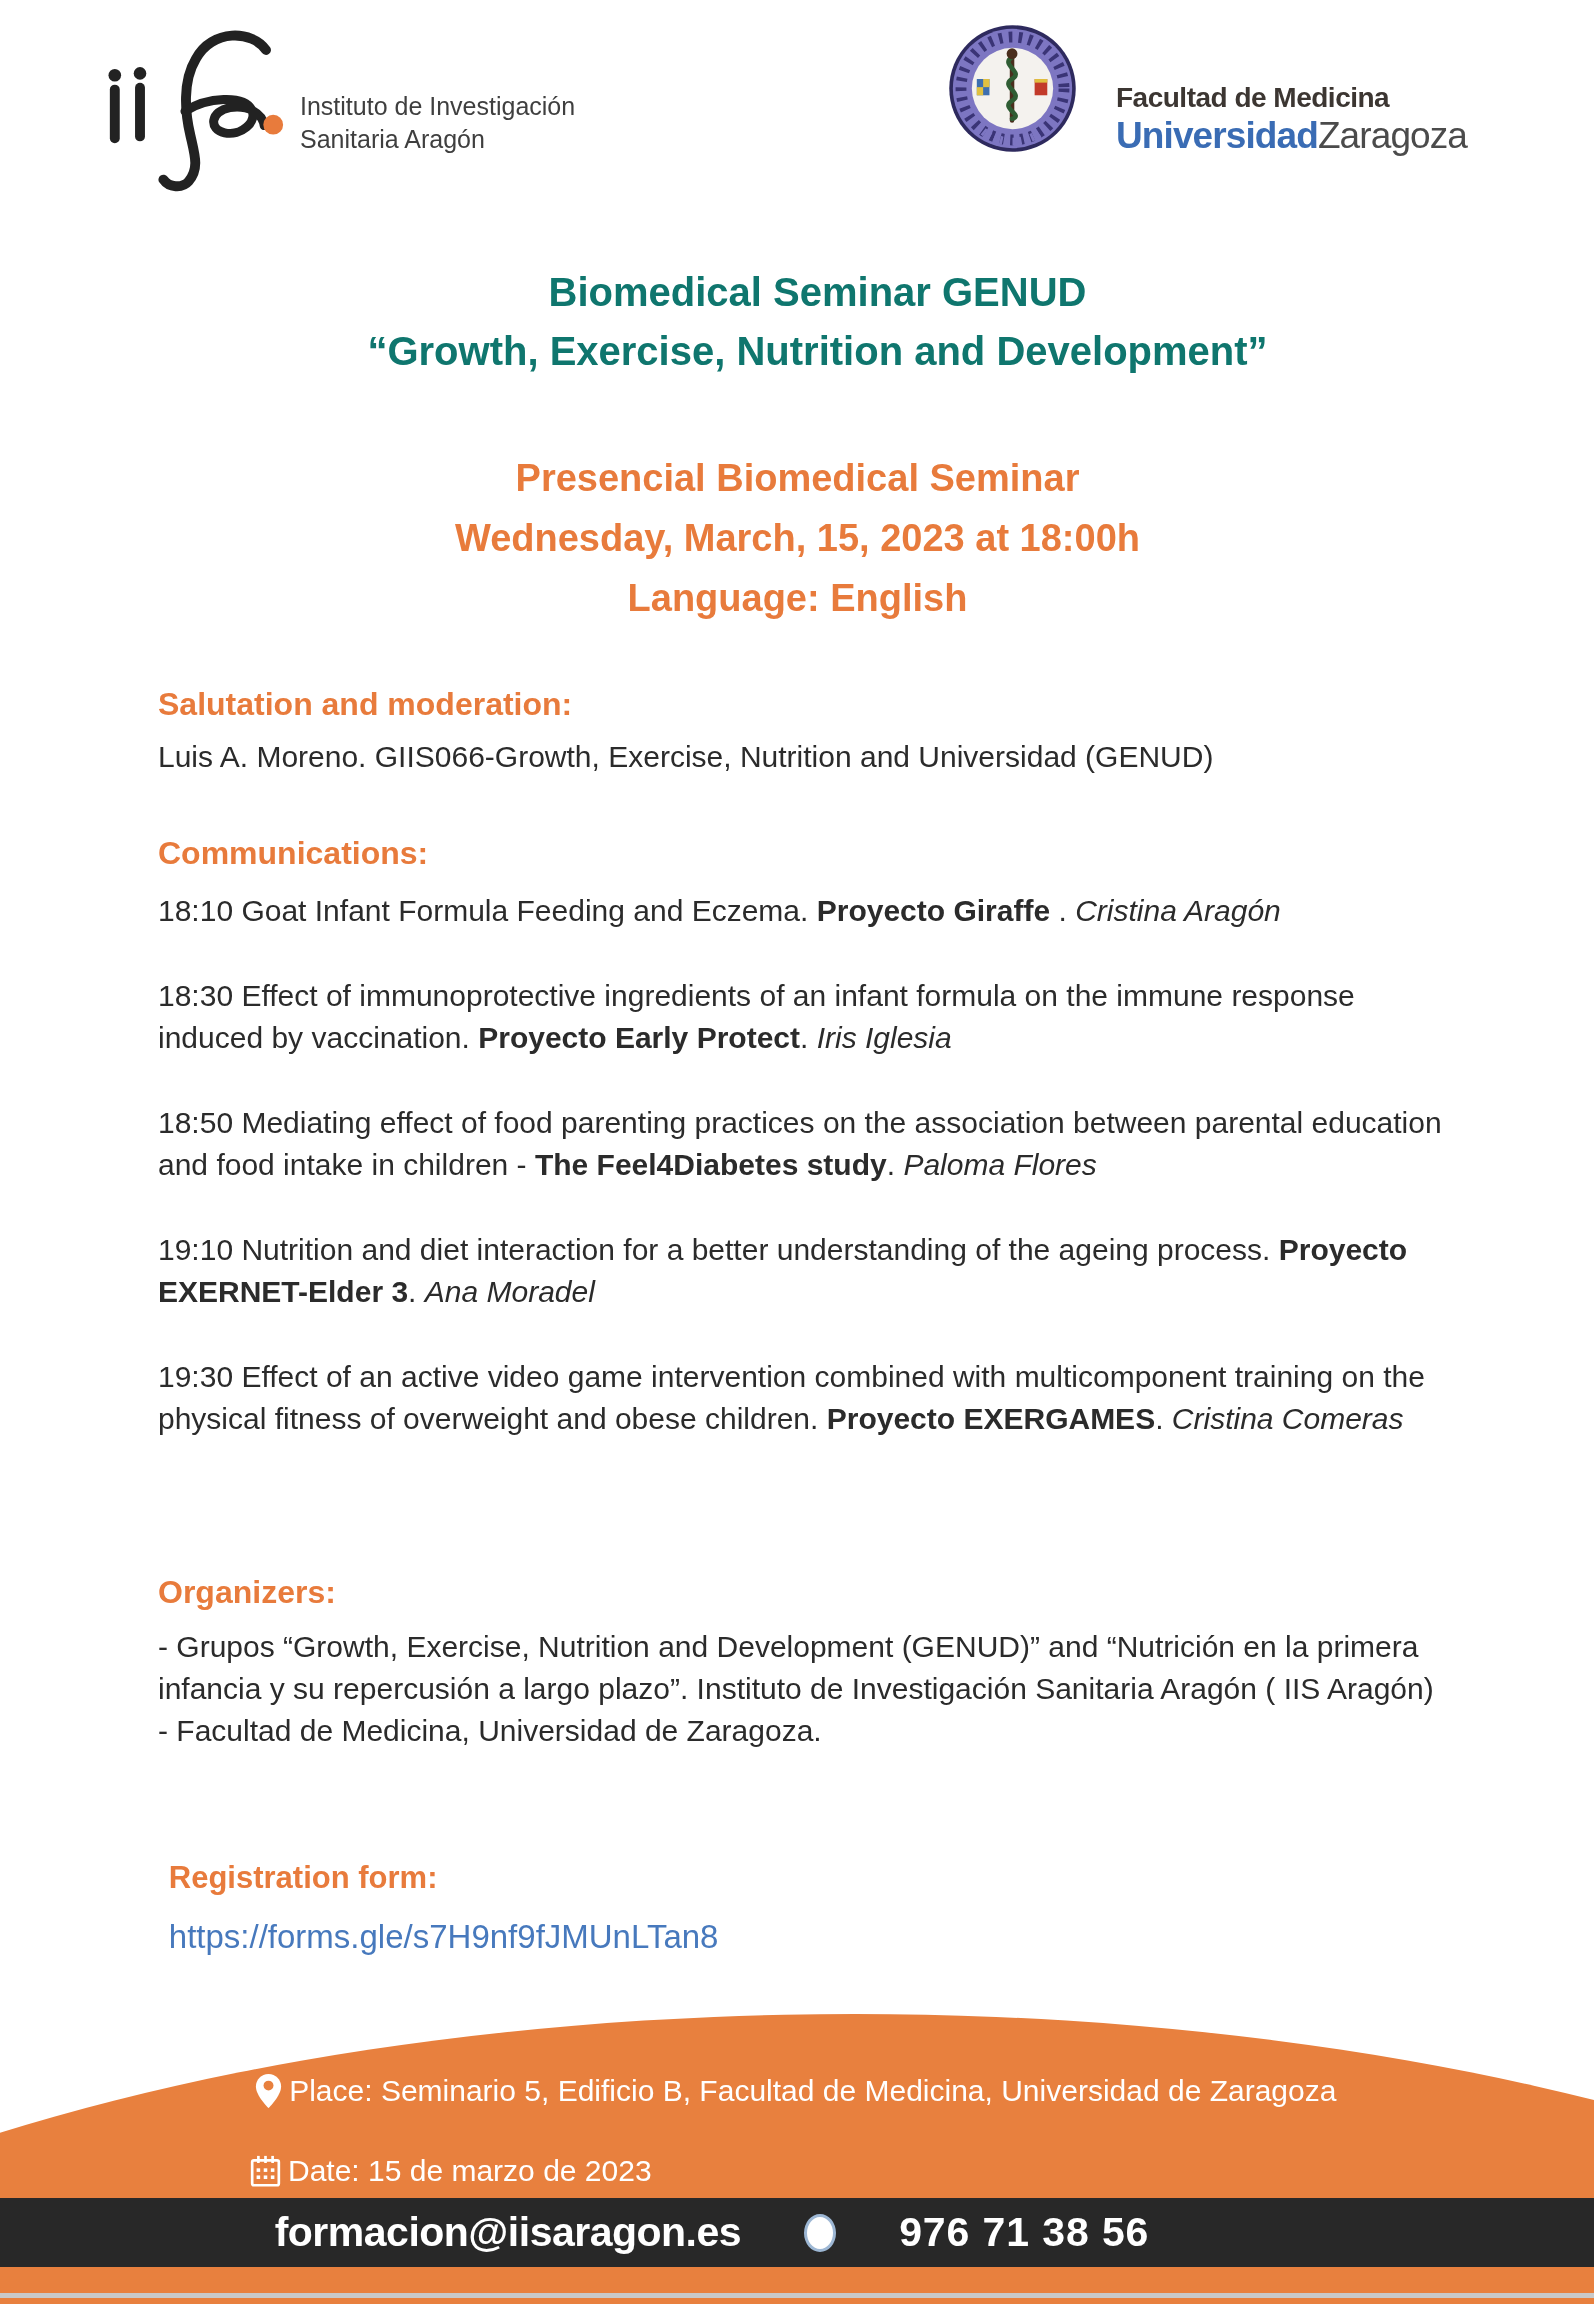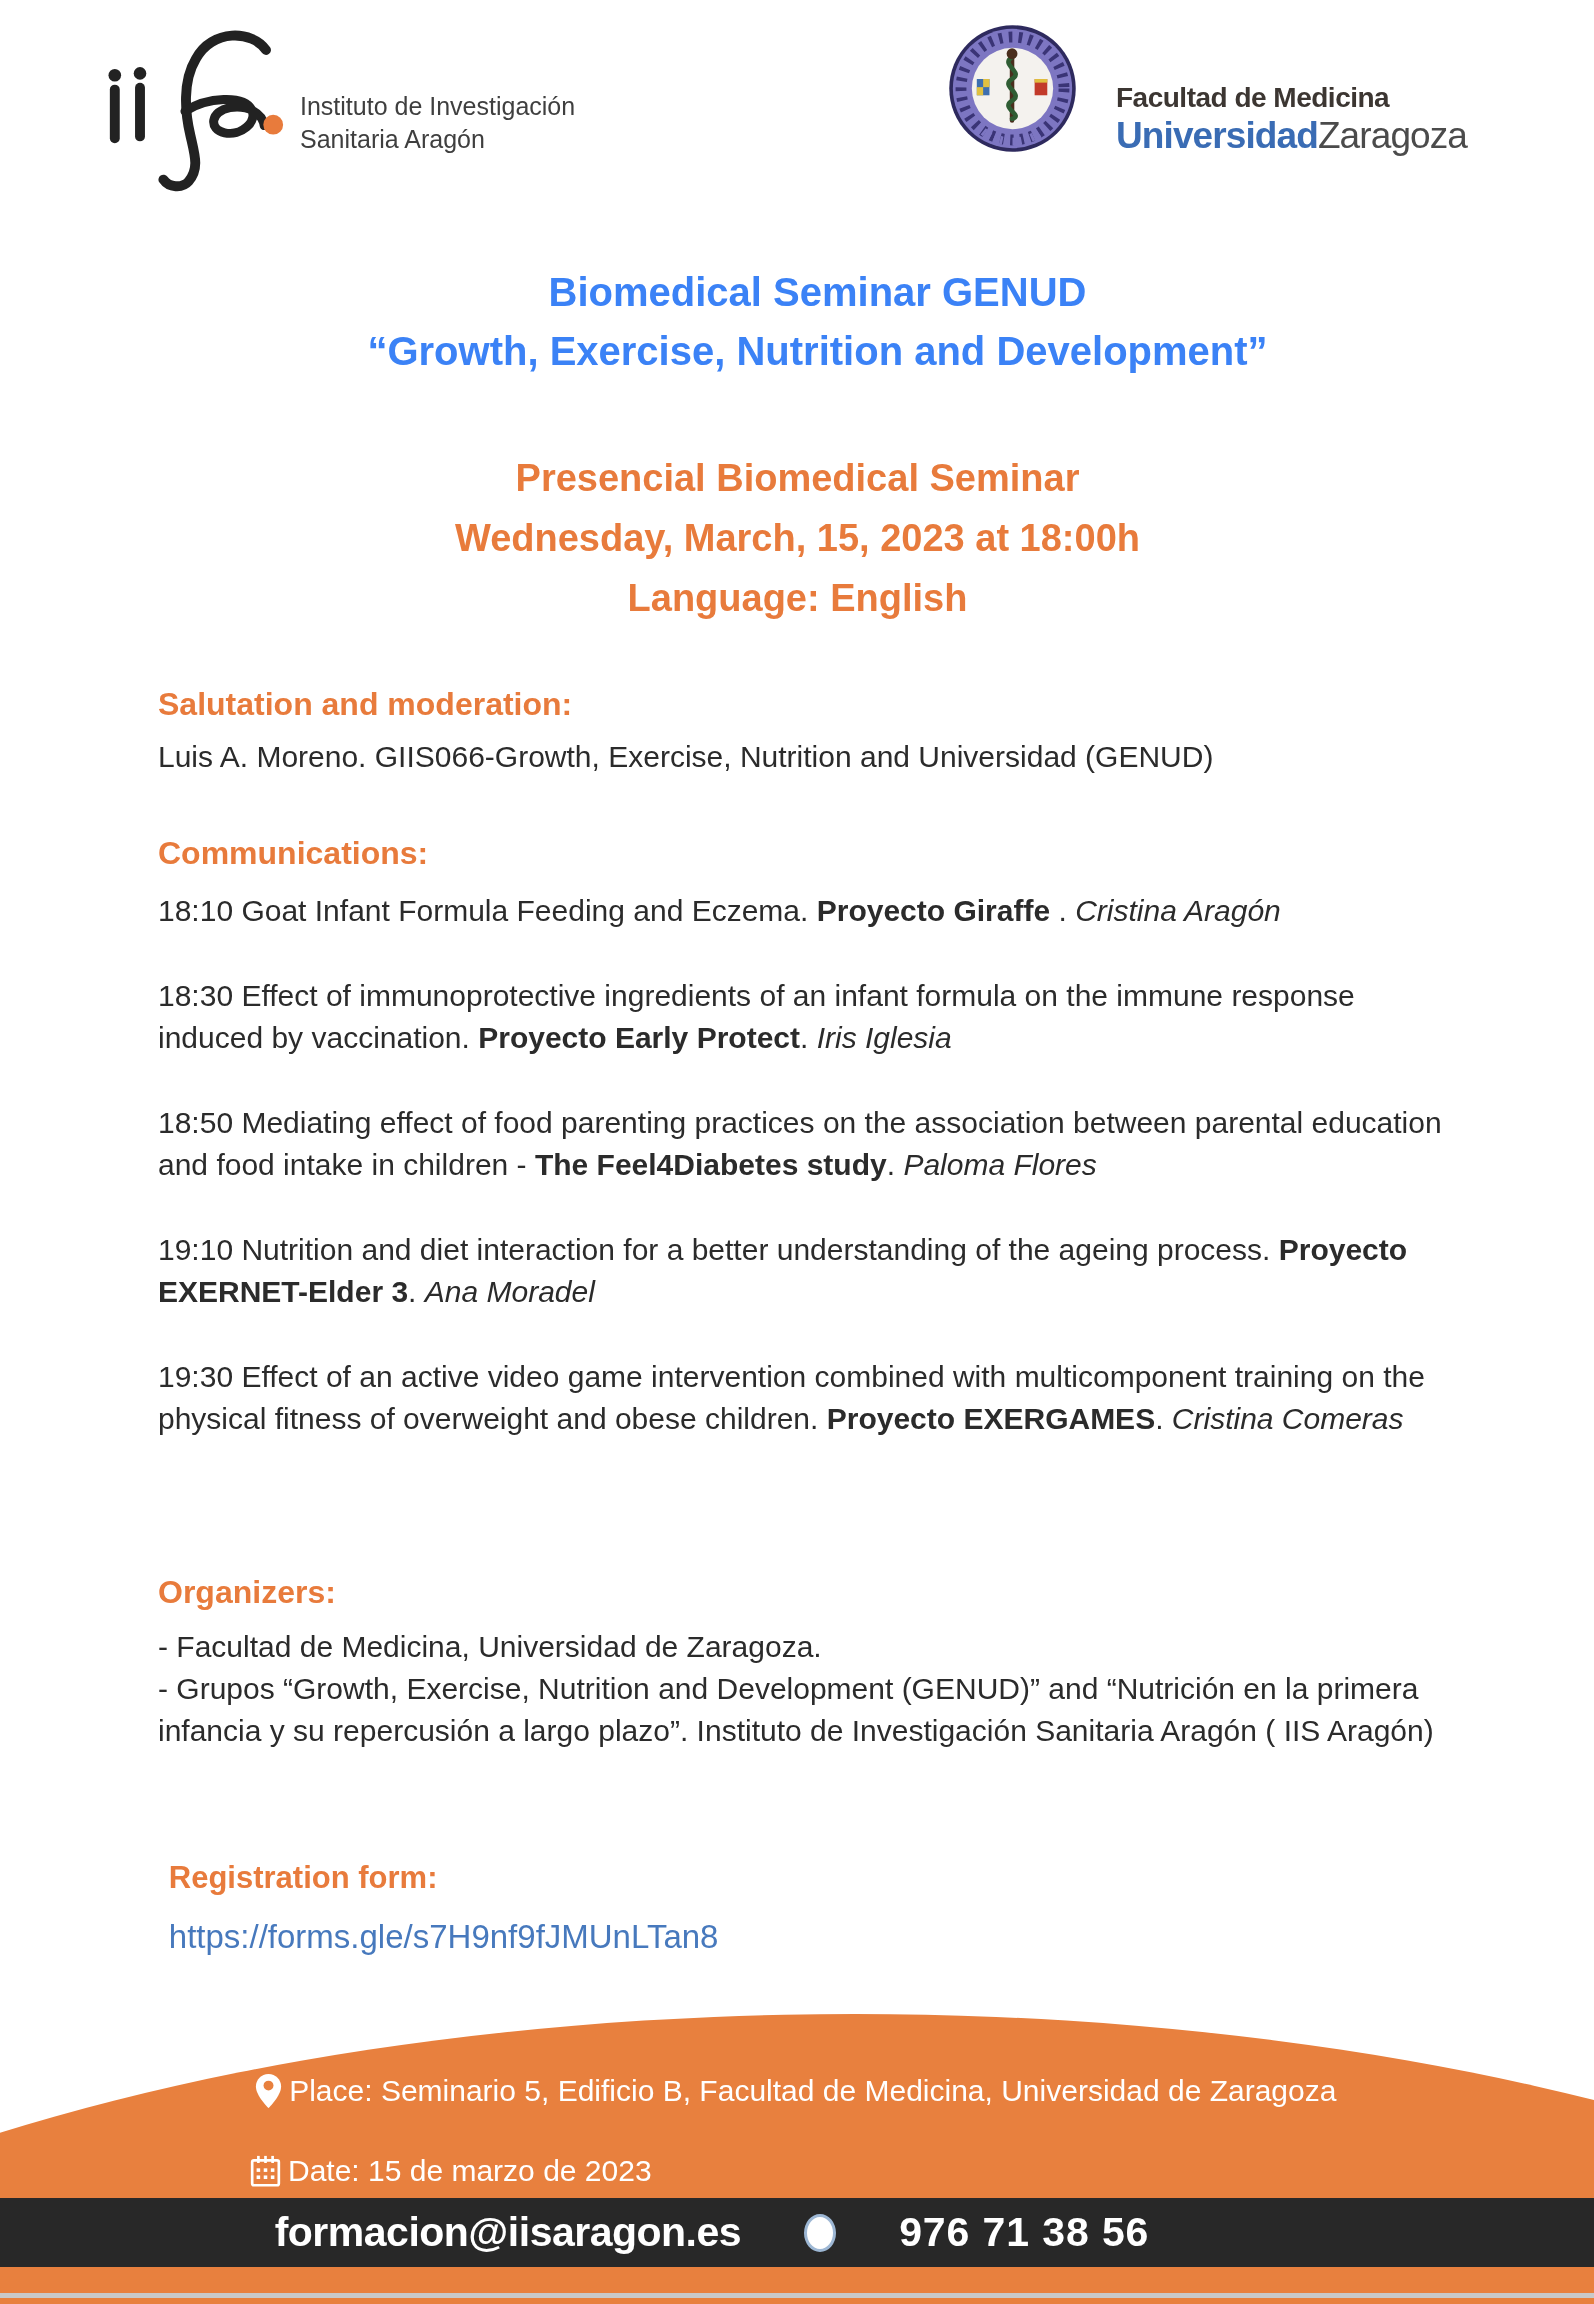--- a/index.html
+++ b/index.html
@@ -24,21 +24,21 @@
   .org-text{position:absolute;top:90px;left:300px;font-size:25px;line-height:33px;color:#3f3f3f;}
   .logo-right{position:absolute;top:22.5px;left:947px;width:558px;height:135px;}
   .seal{position:absolute;top:0;left:0;width:131px;height:131px;}
   .fac-text{position:absolute;left:169px;top:59px;white-space:nowrap;}
   .fac-line1{font-size:28px;font-weight:700;color:#3c3632;letter-spacing:-0.5px;}
   .fac-line2{font-size:37px;margin-top:1.8px;letter-spacing:-0.9px;}
   .fac-line2 .uni{font-weight:700;color:var(--unizar-blue);}
   .fac-line2 .zar{font-weight:400;color:#4b4b4b;}
   
   .title{position:absolute;top:263px;left:0;width:100%;text-align:center;
-    font-size:40px;font-weight:700;line-height:59px;color:#3b82f6;padding-left:40px;}
+    font-size:40px;font-weight:700;line-height:59px;color:#0f766e;padding-left:40px;}
   .subtitle{position:absolute;top:448px;left:0;width:100%;text-align:center;
     font-size:38px;font-weight:700;line-height:60px;color:var(--accent);}
   .section{position:absolute;left:158px;right:149px;}
   .sec-heading{font-size:32px;font-weight:700;color:var(--accent);line-height:41px;}
   .body-text{font-size:30px;line-height:42px;color:#2b2b2b;}
   .salutation{top:684px;}
   .salutation .sec-heading{margin-bottom:10.8px;}
   .communications{top:833px;}
   .communications .sec-heading{margin-bottom:16px;}
   .comm-item{font-size:30px;line-height:42px;color:#2b2b2b;margin-bottom:43px;}
@@ -131,22 +131,22 @@
 
   <p class="comm-item"><span>18:50 Mediating effect of food parenting practices on the association between parental education and food intake in children - </span><b>The Feel4Diabetes study</b><span>. </span><i>Paloma Flores</i></p>
 
   <p class="comm-item"><span>19:10 Nutrition and diet interaction for a better understanding of the ageing process. </span><b>Proyecto EXERNET-Elder 3</b><span>. </span><i>Ana Moradel</i></p>
 
   <p class="comm-item"><span>19:30 Effect of an active video game intervention combined with multicomponent training on the physical fitness of overweight and obese children. </span><b>Proyecto EXERGAMES</b><span>. </span><i>Cristina Comeras</i></p>
 </div>
 
 <div class="section organizers">
   <div class="sec-heading">Organizers:</div>
+  <p class="body-text">- Grupos “Growth, Exercise, Nutrition and Development (GENUD)” and “Nutrición en la primera infancia y su repercusión a largo plazo”. Instituto de Investigación Sanitaria Aragón ( IIS Aragón)</p>
   <p class="body-text">- Facultad de Medicina, Universidad de Zaragoza.</p>
-  <p class="body-text">- Grupos “Growth, Exercise, Nutrition and Development (GENUD)” and “Nutrición en la primera infancia y su repercusión a largo plazo”. Instituto de Investigación Sanitaria Aragón ( IIS Aragón)</p>
 </div>
 
 <div class="section registration">
   <div class="reg-heading">Registration form:</div>
   <a href="#" class="reg-link">https://forms.gle/s7H9nf9fJMUnLTan8</a>
 </div>
 
 <div class="footer">
   <div class="arc"></div>
 

